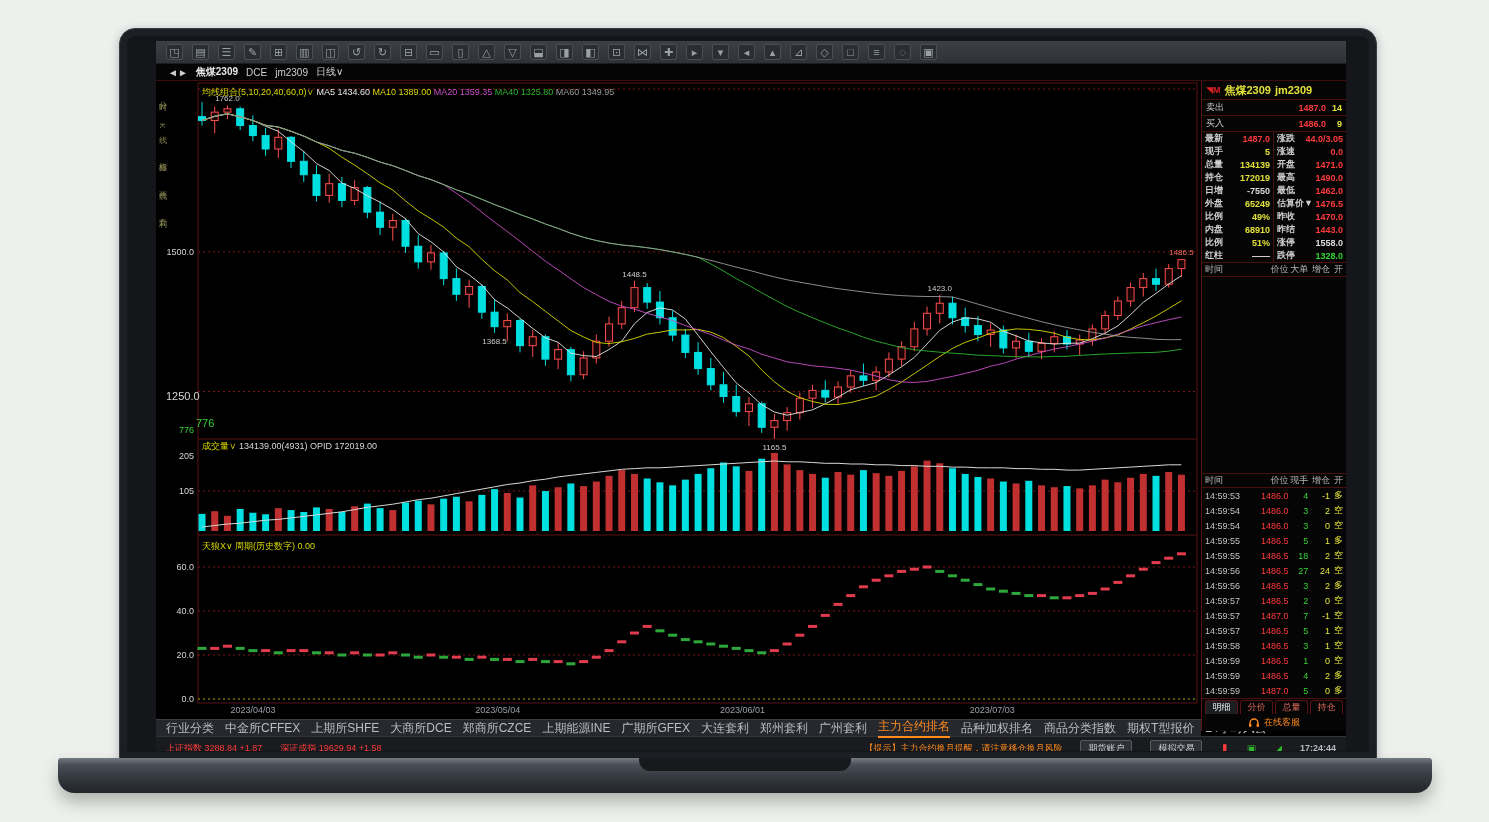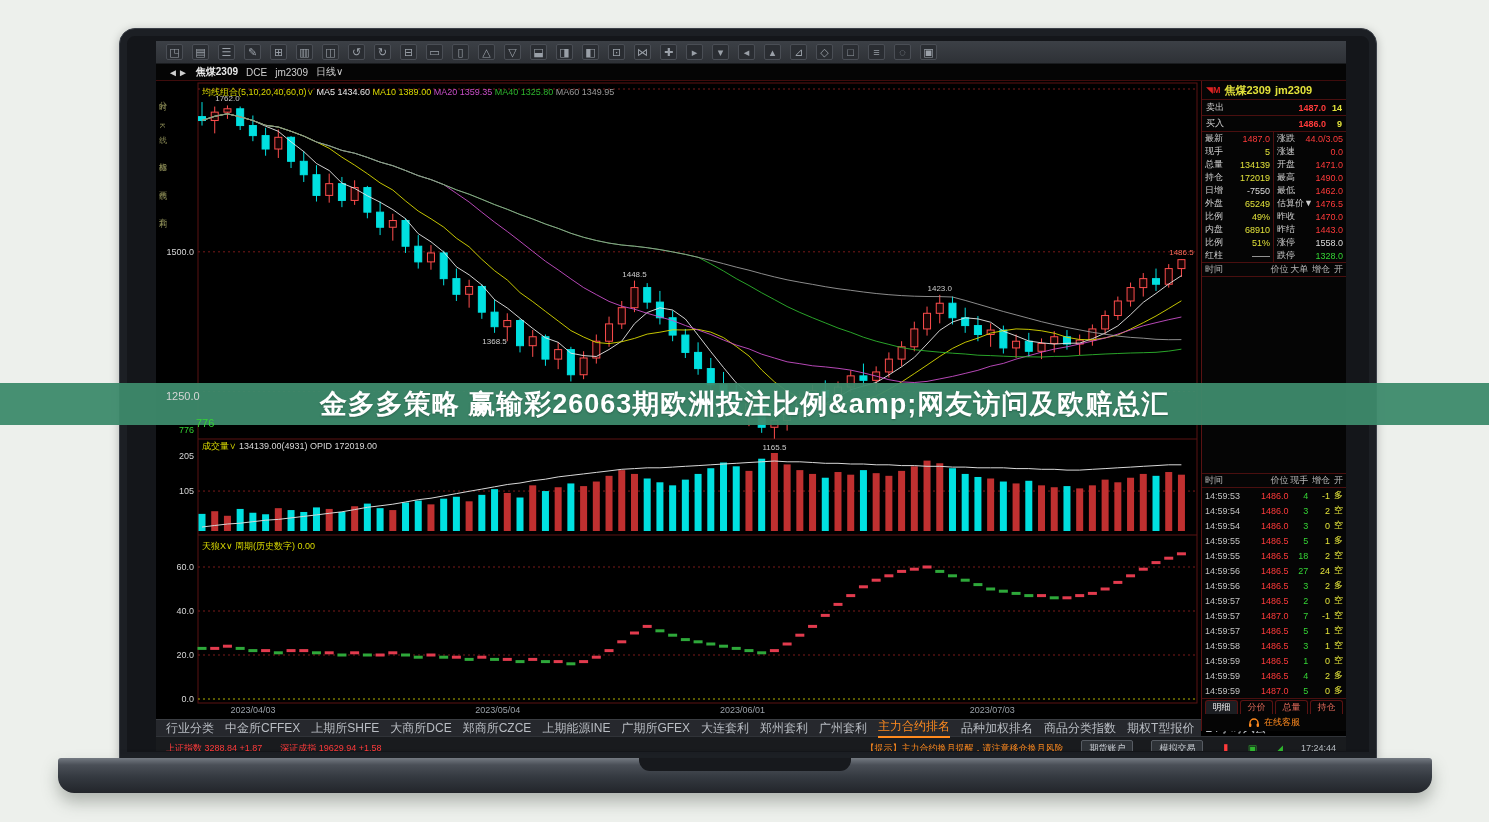--- a/index.html
+++ b/index.html
@@ -27,34 +27,34 @@
   .chart-col{width:1045px;}
   .market-tabs{height:16px;background:#26282d;border-top:1px solid #3a3d42;display:flex;align-items:center;
         gap:11px;padding:0 10px;font-size:12px;color:#b9bdc3;white-space:nowrap;}
   .market-tabs .tab.active{color:#ff8a1e;border-bottom:2px solid #ff8a1e;padding-bottom:1px;}
   .status-row{height:22px;background:#191b1e;border-top:1px solid #303338;display:flex;align-items:center;
         gap:18px;padding:0 10px;font-size:9px;color:#9aa0a8;}
   .status-row .idx{color:#ff3b3b;}
   .status-row .notice{margin-left:auto;color:#ff8a1e;}
   .status-row .sbtn{background:#2e3237;border:1px solid #565b62;color:#c7cbd1;font-size:9px;
         padding:1px 7px;border-radius:2px;}
-  .status-row .time{color:#b7bcc2;}
+  .status-row .time{color:#b7bcc2;font-weight:bold;}
   .sicon{font-size:10px;}
   
   .right-panel{width:145px;height:650px;background:#050505;border-left:1px solid #5a1212;
         display:flex;flex-direction:column;font-size:9px;overflow:hidden;}
   .rp-sec{border-bottom:1px solid #4a0f0f;}
   .rp-head{height:18px;display:flex;align-items:center;padding:0 4px;gap:4px;
         color:#e2e23a;font-weight:bold;font-size:11px;}
   .rp-flag{color:#d22;font-size:9px;}
   .bidask{height:15px;display:flex;align-items:center;padding:0 4px;}
   .bidask .lbl{width:30px;color:#cfcfcf;}
   .bidask .px{flex:1;text-align:right;color:#ff3b3b;font-weight:bold;}
   .bidask .qty{width:16px;text-align:right;color:#e2e23a;font-weight:bold;}
-  .stats{display:flex;}
+  .stats{display:flex;font-weight:bold;}
   .stats .col{width:72px;}
   .stats .col+.col{border-left:1px solid #4a0f0f;width:73px;}
   .srow{height:13px;display:flex;align-items:center;padding:0 3px;white-space:nowrap;}
   .srow .lbl{color:#cfcfcf;}
   .srow .val{margin-left:auto;overflow:hidden;}
   .tape-head{height:13px;display:flex;align-items:center;color:#b9b9b9;padding:0 3px;}
   .tape-head span{text-align:right;}
   .tape-empty{flex:1;}
   .tape-rows .trow{height:15px;display:flex;align-items:center;padding:0 3px;}
   .tc-time{width:46px;color:#c3c3c3;}
@@ -752,19 +752,16 @@
       <span class="vitem">K线</span>
       <span class="vitem">指标</span>
       <span class="vitem">画线</span>
       <span class="vitem">套利</span>
     </div>
 
   <div class="laptop-base">
     <div class="base-notch"></div>
   </div>
 
-  <div class="banner">
-    <span>金多多策略 赢输彩26063期欧洲投注比例&amp;amp;网友访问及欧赔总汇</span>
-  </div>
   <span class="axis-overlay" style="left:166px;top:390px;color:#d6d6d6">1250.0</span>
   <span class="axis-overlay" style="left:196px;top:417px;color:#35d435">776</span>
 
 </div>
 
 </body></html>

